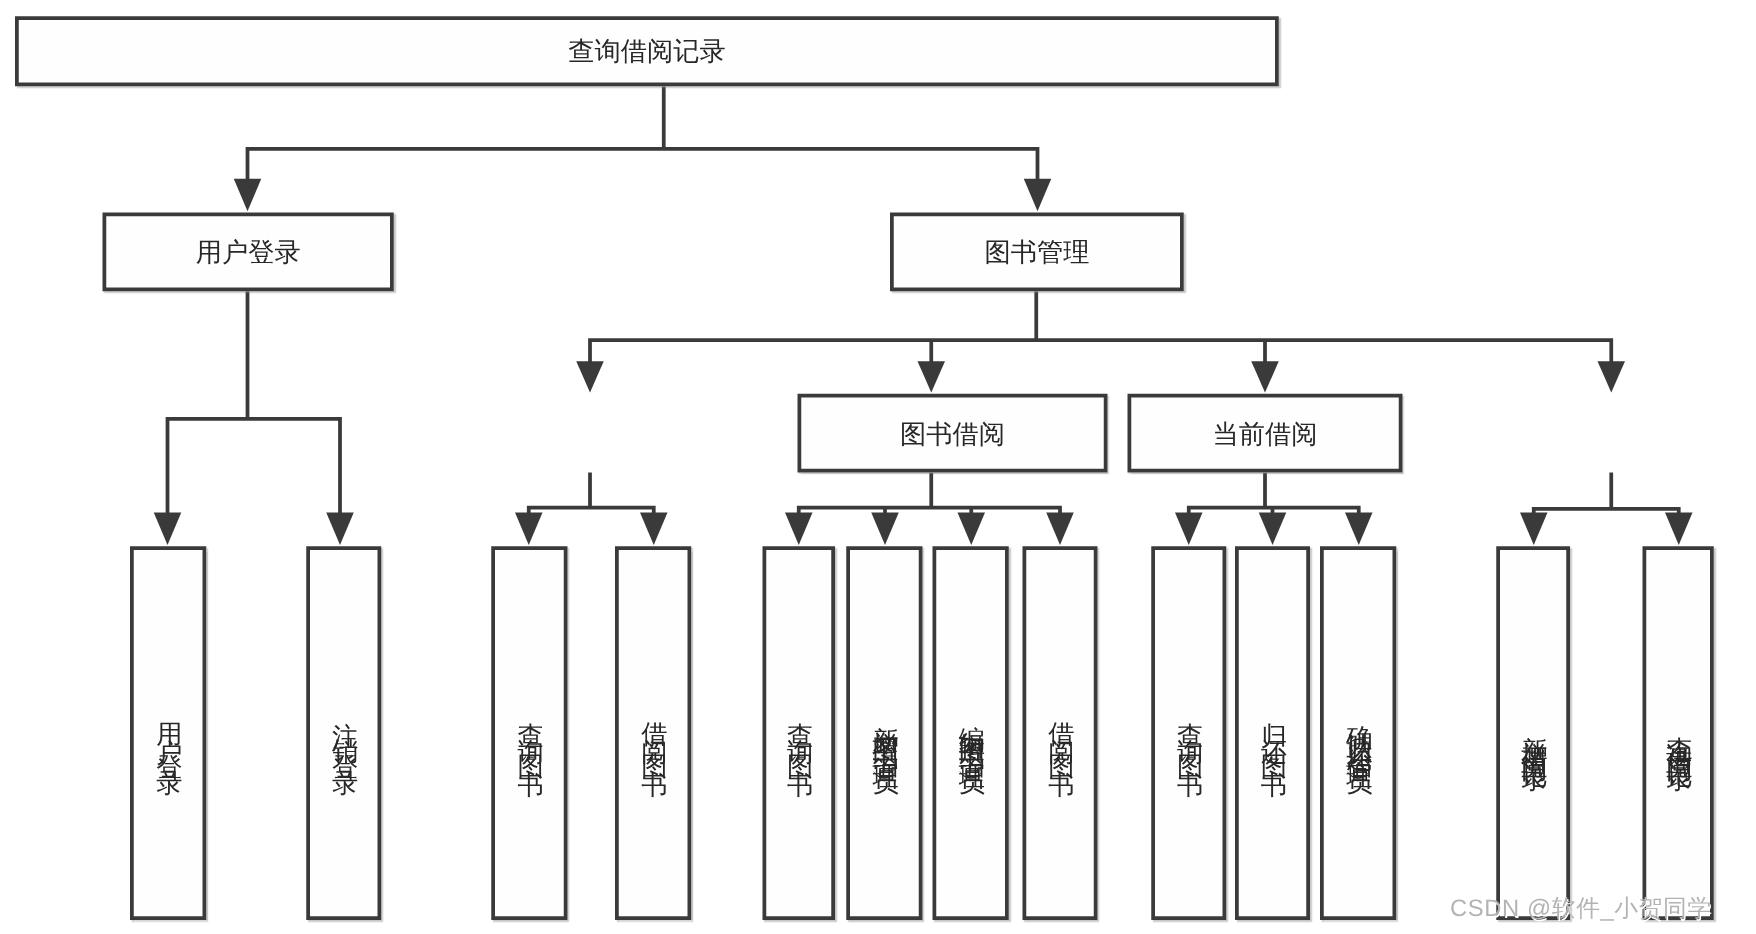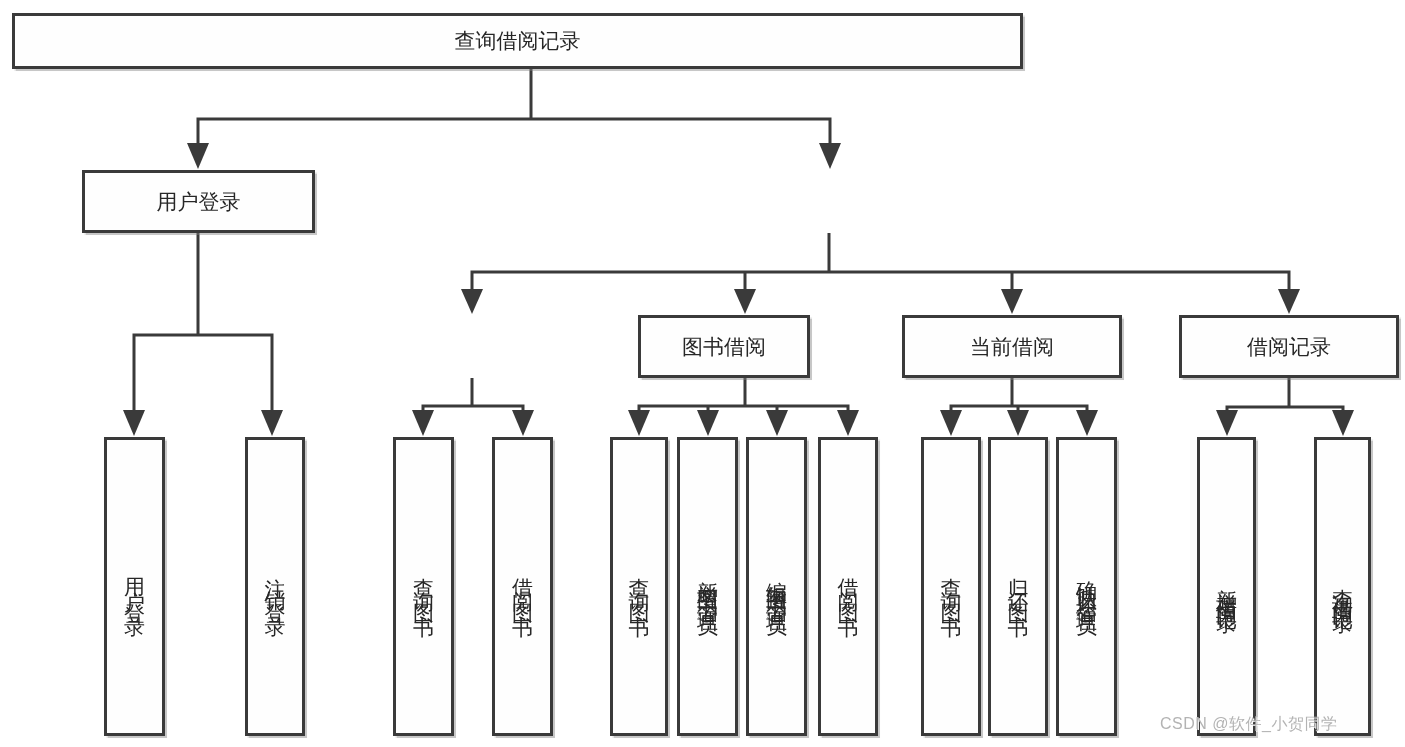--- a/index.html
+++ b/index.html
@@ -26,21 +26,21 @@
     writing-mode:vertical-rl;
     text-orientation:mixed;
     line-height:1.05;
     white-space:nowrap;
   }
   .watermark{
     position:absolute;
     left:1160px;top:714px;
     width:245px;
     color:#b3b3b3;
-    font-size:16px;
+    font-size:19px;
     text-shadow:1px 1px 0 #ffffff;
     z-index:5;
     letter-spacing:0.5px;
   }
 </style>
 </head>
 <body>
 
 <div class="stage">
 
@@ -87,29 +87,29 @@
     </g>
   </svg>
 
   <div class="node" style="left:12px;top:13px;width:1011px;height:56px;">
     <span>查询借阅记录</span>
   </div>
 
   <div class="node" style="left:82px;top:170px;width:233px;height:63px;">
     <span>用户登录</span>
   </div>
+  <div class="node" style="left:712px;top:170px;width:235px;height:63px;">
+    <span>图书管理</span>
+  </div>
 
-  <div class="node" style="left:638px;top:315px;width:172px;height:63px;">
+  <div class="node" style="left:638px;top:315px;width:248px;height:63px;">
     <span>图书借阅</span>
   </div>
   <div class="node" style="left:902px;top:315px;width:220px;height:63px;text-align:right;">
     <span>当前借阅</span>
-  </div>
-  <div class="node" style="left:1179px;top:315px;width:220px;height:63px;">
-    <span>借阅记录</span>
   </div>
 
   <div class="node leaf" style="left:104px;width:61px;">
     <span class="leaf-label" style="letter-spacing: 13px;">用户登录</span>
   </div>
   <div class="node leaf" style="left:245px;width:60px;">
     <span class="leaf-label" style="letter-spacing: 13px;">注销登录</span>
   </div>
 
   <div class="node leaf" style="left:393px;width:61px;">

